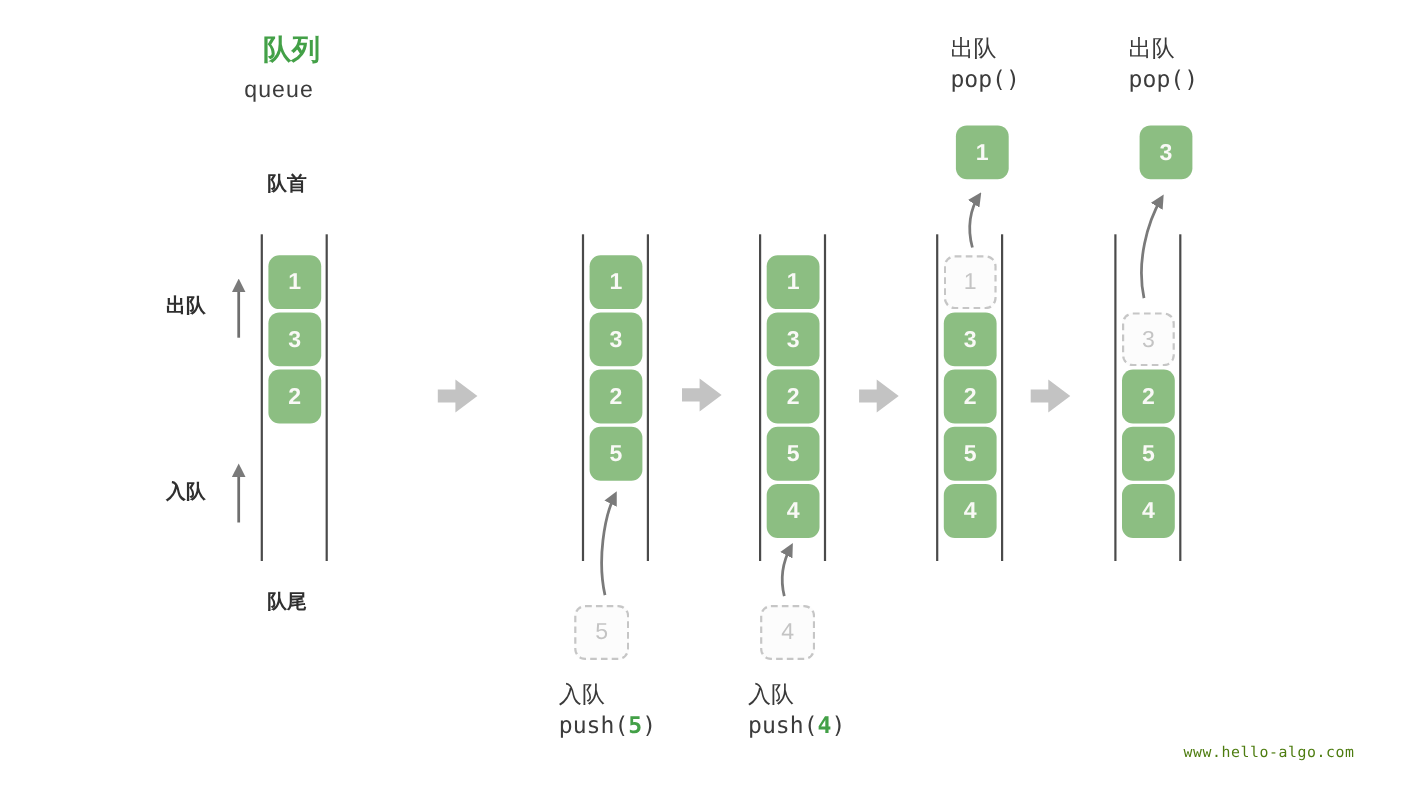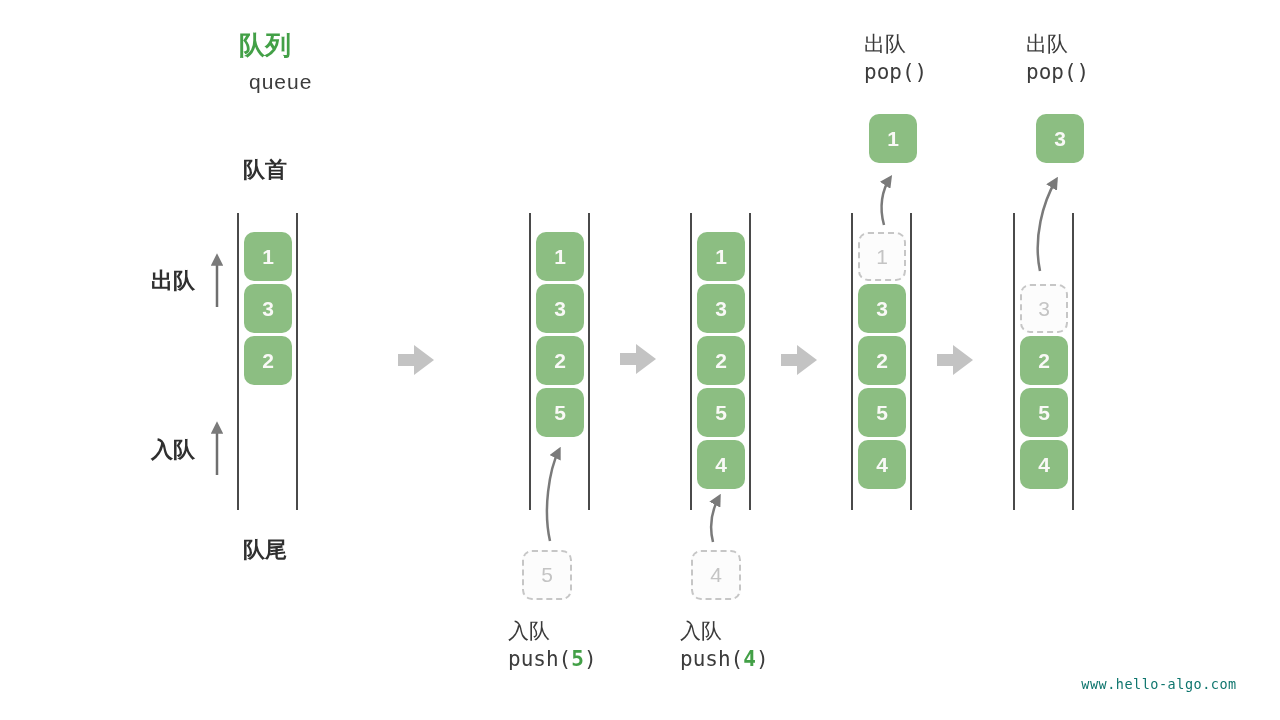--- a/index.html
+++ b/index.html
@@ -23,29 +23,29 @@
   }
   .title-zh {
     position: absolute;
     left: 239px; top: 28px;
     font-size: 26px;
     font-weight: 700;
     color: #43A047;
   }
   .title-en {
     position: absolute;
-    left: 249px; top: 70px;
+    left: 222px; top: 70px;
     font-size: 21px;
     color: #3C3C3C;
     letter-spacing: 1px;
     text-align: center;
   }
   .zh-label {
     position: absolute;
-    font-size: 22px;
+    font-size: 18px;
     font-weight: 600;
     color: #2F2F2F;
   }
   .column {
     position: absolute;
     top: 213px;
     width: 61px;
     height: 297px;
     border-left: 2px solid #4A4A4A;
     border-right: 2px solid #4A4A4A;
@@ -99,24 +99,24 @@
     white-space: nowrap;
   }
   .op-code .arg {
     color: #43A047;
     font-weight: 700;
   }
   .watermark {
     position: absolute;
     left: 1076px; top: 676px;
     width: 166px;
-    text-align: center;
+    text-align: left;
     font-family: "DejaVu Sans Mono", monospace;
     font-size: 13.5px;
-    color: #0f766e;
+    color: #4d7c0f;
     letter-spacing: 0.5px;
   }
 </style>
 </head>
 <body>
 
 <div class="stage">
 
   <svg class="overlay" viewBox="0 0 1280 720">
     <defs>

